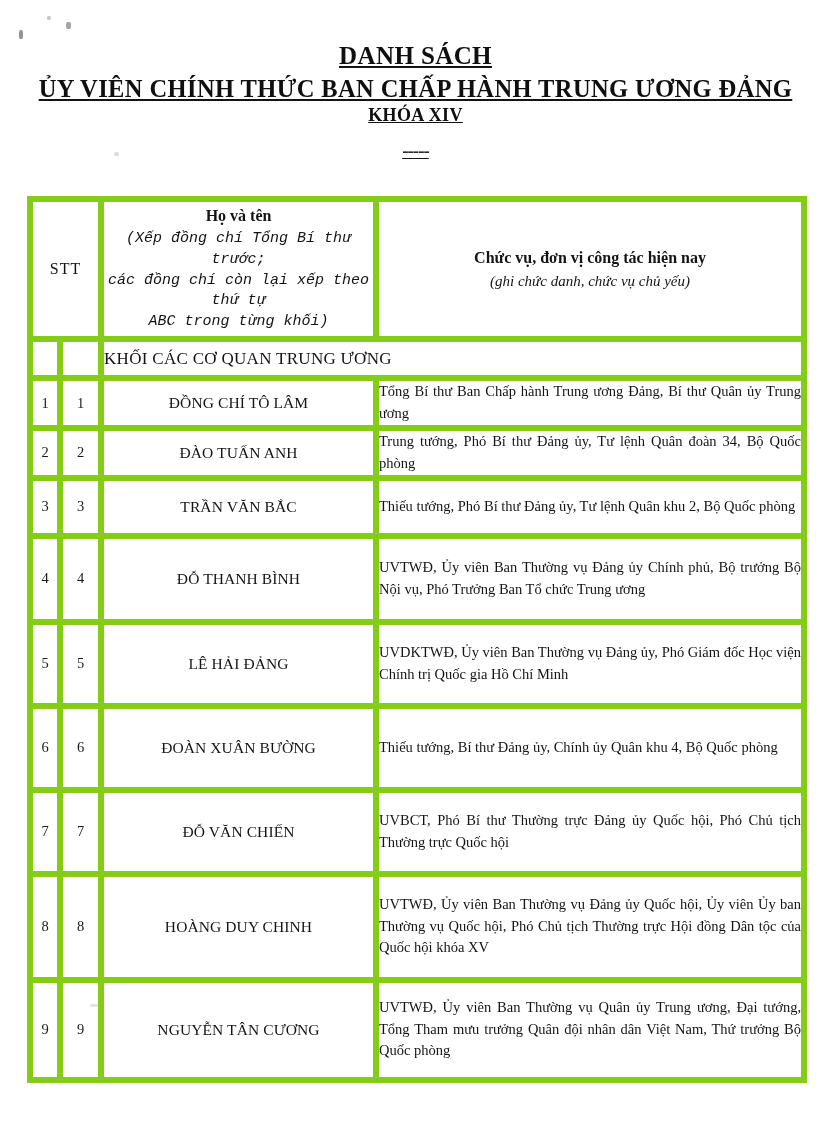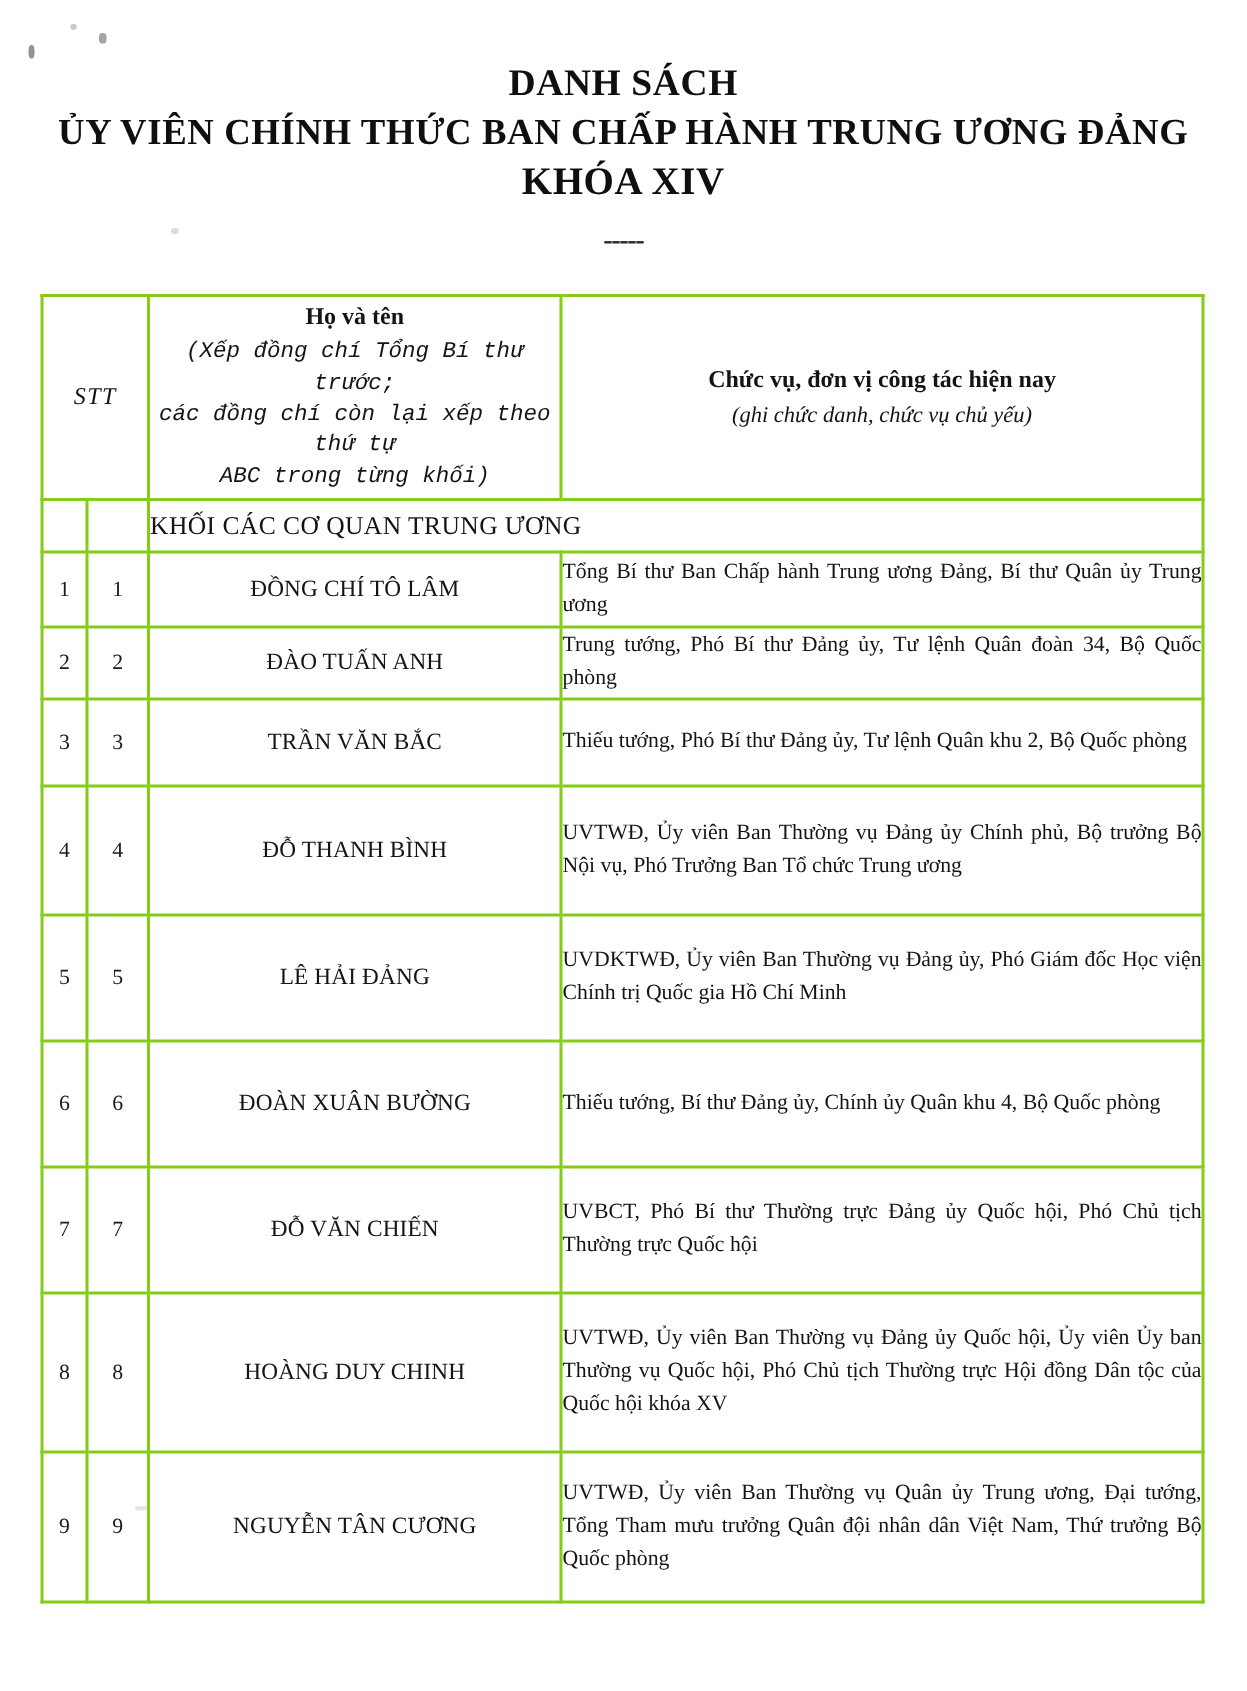--- a/index.html
+++ b/index.html
@@ -32,68 +32,68 @@
   .speck-d { left: 114px; top: 152px; width: 5px;  height: 4px;  opacity:.35; }
   .speck-e { left: 90px;  top: 1004px; width: 8px; height: 3px;  opacity:.28; }
 
   
   .doc-head {
     position: absolute;
     left: 0;
     top: 40px;
     width: 831px;
     text-align: center;
+    text-decoration: underline;
   }
   .doc-head .line {
     font-weight: bold;
     letter-spacing: .4px;
     line-height: 1.30;
     color: #0f0f0f;
   }
   .title-main  { font-size: 25px; }
   .title-sub   { font-size: 24.5px; white-space: nowrap; }
-  .title-third { font-size: 26px; }
+  .title-third { font-size: 18px; }
   .title-rule {
     margin-top: 12px;
     font-size: 19px;
     font-weight: bold;
     letter-spacing: -1px;
     color: #2b2b2b;
   }
 
   
   .list-table {
     position: absolute;
     left: 27px;
     top: 196px;
     width: 774px;
     border-collapse: collapse;
     table-layout: fixed;
   }
   .list-table td, .list-table th {
-    border: 2px solid #84cc16;
+    border: 6px solid #84cc16;
     padding: 0;
     vertical-align: middle;
     font-weight: normal;
     margin-top: 15px;
   }
 
   col.c-idx  { width: 30px; }
   col.c-num  { width: 41px; }
   col.c-name { width: 275px; }
   col.c-pos  { width: 428px; }
 
   
   .th-stt {
     text-align: center;
     font-size: 16px;
     font-weight: bold;
     letter-spacing: 1px;
     height: 134px;
-    font-style: italic;
   }
   .th-block {
     text-align: center;
     padding: 10px 8px 12px;
     line-height: 1.38;
   }
   .th-title {
     font-size: 16px;
     font-weight: bold;
     display: block;

